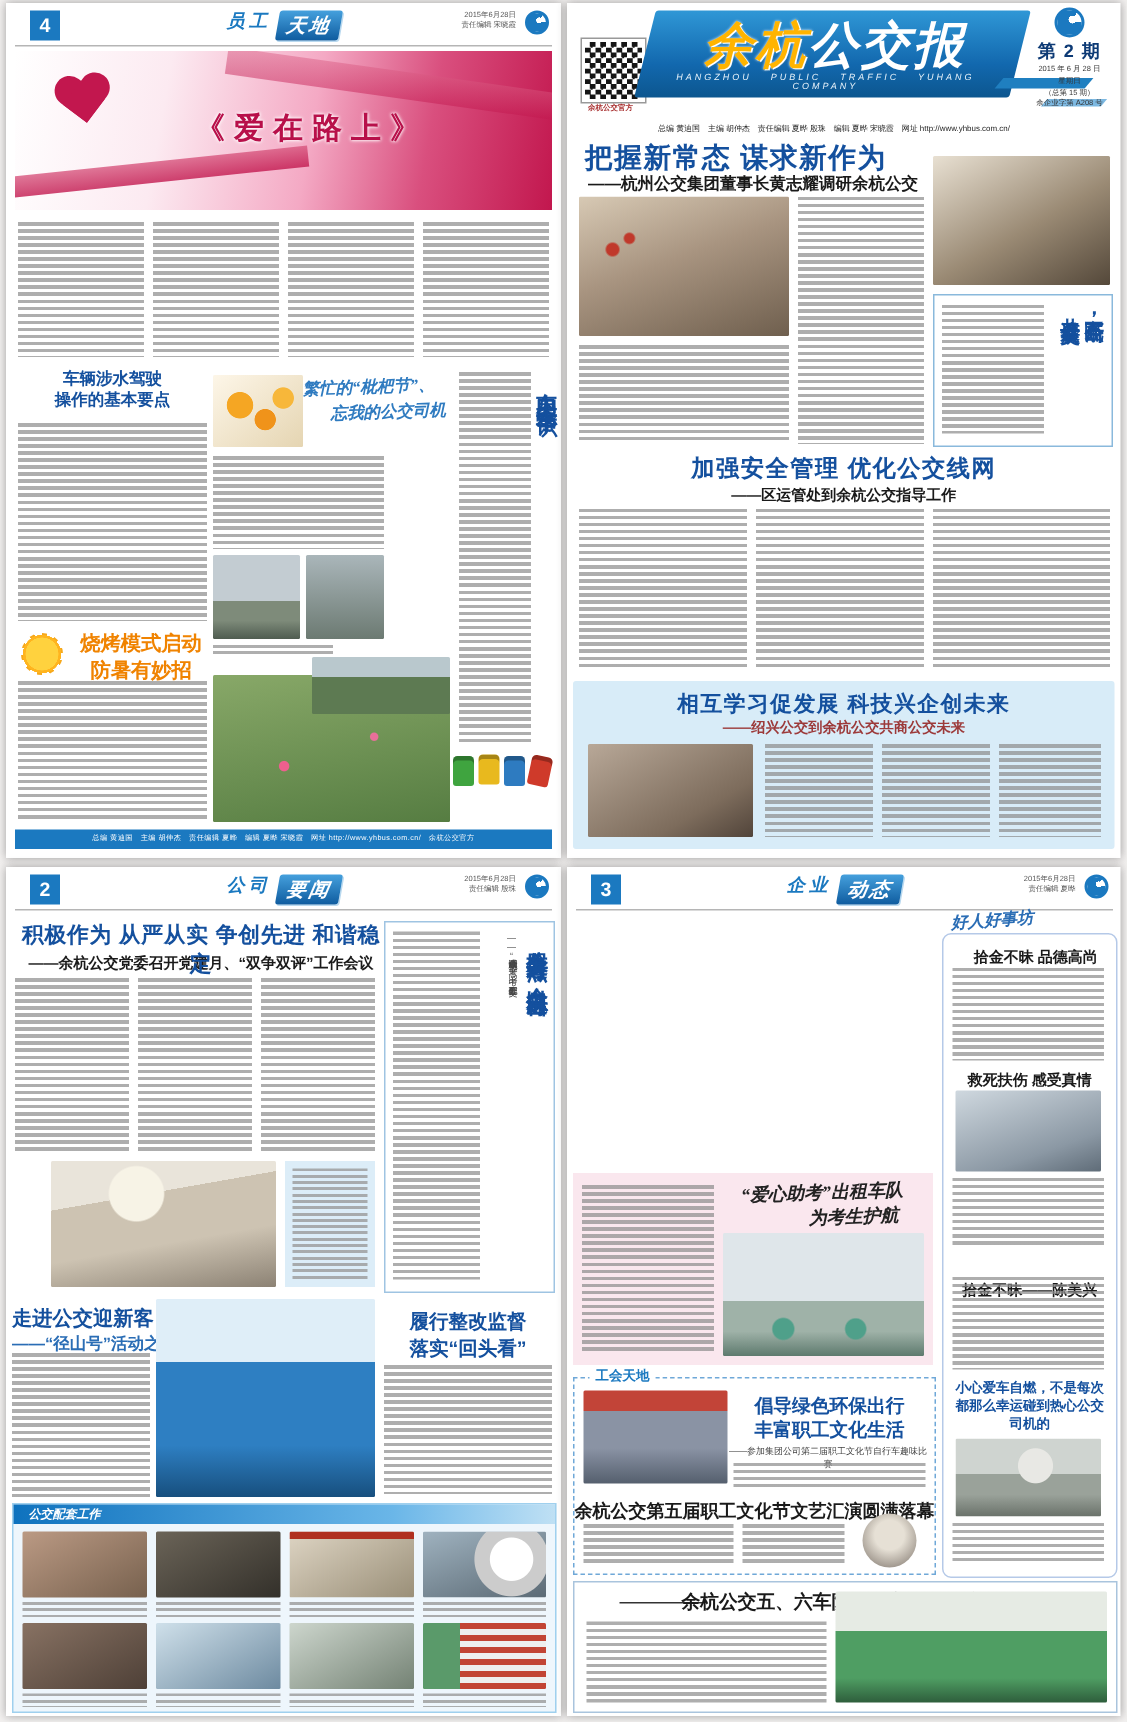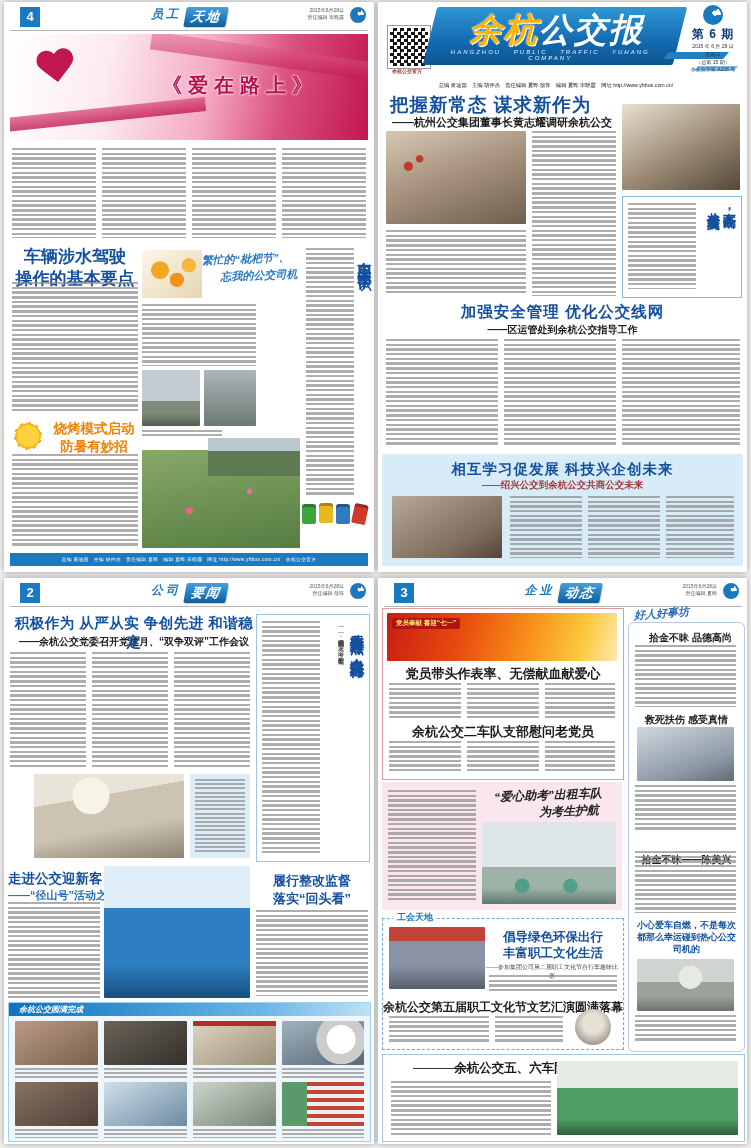--- a/index.html
+++ b/index.html
@@ -44,29 +44,29 @@
       <div>2015年6月28日</div>
       <div>责任编辑 宋晓霞</div>
     </div>
     <div class="b plogo" style="right:8px;top:5px;width:12px;height:12px"></div>
     <div class="b rule" style="left:6px;top:28px;width:358px"></div>
 
     <div class="b" style="left:6px;top:32px;width:358px;height:106px;overflow:hidden;background:linear-gradient(100deg,#ffffff 0%,#fceaf1 28%,#f4a9c4 55%,#d94f7e 76%,#c2174e 100%)">
       <div class="rib" style="left:-14px;top:74px;width:210px;height:14px;transform:rotate(-6deg);opacity:.8"></div>
       <div class="rib" style="left:140px;top:14px;width:240px;height:18px;transform:rotate(8deg);opacity:.45"></div>
       <div class="b heart" style="left:26px;top:16px;transform:rotate(-8deg)"></div>
-      <div class="b" style="left:120px;top:38px;width:220px;text-align:center;font-family:'Liberation Serif','DejaVu Serif',serif;font-weight:bold;font-size:20px;letter-spacing:6px;color:#b8104a;text-shadow:0 0 2px #fff,0 0 3px #fff">《爱在路上》</div>
+      <div class="b" style="left:120px;top:38px;width:220px;text-align:left;font-family:'Liberation Serif','DejaVu Serif',serif;font-weight:bold;font-size:20px;letter-spacing:6px;color:#b8104a;text-shadow:0 0 2px #fff,0 0 3px #fff">《爱在路上》</div>
     </div>
 
     <div class="b ft" style="left:8px;top:146px;width:84px;height:90px"></div>
     <div class="b ft" style="left:98px;top:146px;width:84px;height:90px"></div>
     <div class="b ft" style="left:188px;top:146px;width:84px;height:90px"></div>
     <div class="b ft" style="left:278px;top:146px;width:84px;height:90px"></div>
 
-    <div class="b c hb" style="left:8px;top:244px;width:126px;font-size:17px;line-height:1.3">
+    <div class="b c hb" style="left:8px;top:244px;width:126px;font-size:11px;line-height:1.3">
       <div>车辆涉水驾驶</div>
       <div>操作的基本要点</div>
     </div>
     <div class="b ft" style="left:8px;top:280px;width:126px;height:132px"></div>
 
     <div class="b sun" style="left:10px;top:420px;width:28px;height:28px"></div>
     <div class="b c" style="left:42px;top:418px;width:96px;font-size:13.5px;font-weight:bold;color:#f08300;line-height:1.3">
       <div>烧烤模式启动</div>
       <div>防暑有妙招</div>
     </div>
@@ -106,21 +106,21 @@
       <div class="b c" style="left:0;right:0;top:1px;transform:skewX(14deg);font-size:33px;font-weight:bold;font-style:italic;letter-spacing:2px;white-space:nowrap">
         <span style="color:#ffb400;text-shadow:0 0 2px #fff,1px 1px 0 #fff">余杭</span><span style="color:#fff">公交报</span>
       </div>
       <div class="b c" style="left:0;right:0;bottom:4px;transform:skewX(14deg);font-size:6px;color:#e8f3fb;letter-spacing:2px;word-spacing:9px;font-style:italic">HANGZHOU PUBLIC TRAFFIC YUHANG COMPANY</div>
     </div>
     <div class="b" style="left:288px;top:50px;width:60px;height:7px;background:#1f7fc0;transform:skewX(-40deg)"></div>
     <div class="b" style="left:318px;top:64px;width:40px;height:5px;background:#7db9e2;transform:skewX(-40deg)"></div>
 
     <div class="b c" style="left:306px;top:2px;width:58px">
       <div class="plogo" style="width:16px;height:16px;margin:1px auto 1px"></div>
-      <div style="font-size:12px;font-weight:bold;color:#0d3a75;letter-spacing:1px">第 6 期</div>
+      <div style="font-size:12px;font-weight:bold;color:#0d3a75;letter-spacing:1px">第 2 期</div>
       <div style="font-size:5px;color:#333;line-height:1.55">2015 年 6 月 28 日</div>
       <div style="font-size:5px;color:#333;line-height:1.55">星期日</div>
       <div style="font-size:5px;color:#333;line-height:1.55">（总第 15 期）</div>
       <div style="font-size:5px;color:#333;line-height:1.55">余企业字第 A208 号</div>
     </div>
 
     <div class="b c" style="left:40px;top:80px;width:276px;font-size:5.3px;color:#222">总编 黄迪国　主编 胡仲杰　责任编辑 夏晔 殷珠　编辑 夏晔 宋晓霞　网址 http://www.yhbus.com.cn/</div>
 
     <div class="b hb" style="left:12px;top:90px;font-size:18.5px;letter-spacing:1px;white-space:nowrap">把握新常态 谋求新作为</div>
     <div class="b c hk" style="left:0px;top:113px;width:248px;font-size:11px">——杭州公交集团董事长黄志耀调研余杭公交</div>
@@ -185,21 +185,21 @@
     <div class="b ft" style="left:4px;top:324px;width:92px;height:96px"></div>
     <div class="b ph" style="left:100px;top:288px;width:146px;height:132px;background:linear-gradient(180deg,#dfeef8 0 32%,#2e7fc2 32% 74%,#174f7e 100%)"></div>
 
     <div class="b c hb" style="left:252px;top:294px;width:112px;font-size:13px;line-height:1.35">
       <div>履行整改监督</div>
       <div>落实“回头看”</div>
     </div>
     <div class="b ft" style="left:252px;top:332px;width:112px;height:86px"></div>
 
     <div class="b" style="left:4px;top:424px;width:361px;height:138px;background:#eef6fc;border:1px solid #9fd0ee">
-      <div class="b" style="left:0;top:0;width:100%;height:13px;background:linear-gradient(90deg,#0e72be,#6ab6e8 70%,#bfe0f4);color:#fff;font-size:8px;font-weight:bold;font-style:italic;line-height:13px;padding-left:10px;box-sizing:border-box">余杭公交圆满完成</div>
+      <div class="b" style="left:0;top:0;width:100%;height:13px;background:linear-gradient(90deg,#0e72be,#6ab6e8 70%,#bfe0f4);color:#fff;font-size:8px;font-weight:bold;font-style:italic;line-height:13px;padding-left:10px;box-sizing:border-box">公交配套工作</div>
       <div class="b ph" style="left:6px;top:18px;width:83px;height:44px;background:linear-gradient(150deg,#bb9a84,#77614e)"></div>
       <div class="b ph" style="left:95px;top:18px;width:83px;height:44px;background:linear-gradient(150deg,#6b6458,#33302a)"></div>
       <div class="b ph" style="left:184px;top:18px;width:83px;height:44px;background:linear-gradient(180deg,#b03020 0 12%,rgba(0,0,0,0) 12%),linear-gradient(150deg,#ded5c4,#9a8f78)"></div>
       <div class="b ph" style="left:273px;top:18px;width:82px;height:44px;background:radial-gradient(circle at 72% 42%,#ffffff 0 22%,#cccccc 23% 38%,rgba(0,0,0,0) 39%),linear-gradient(160deg,#9fb2bf,#5c6b76)"></div>
       <div class="b ft2" style="left:6px;top:65px;width:83px;height:10px"></div>
       <div class="b ft2" style="left:95px;top:65px;width:83px;height:10px"></div>
       <div class="b ft2" style="left:184px;top:65px;width:83px;height:10px"></div>
       <div class="b ft2" style="left:273px;top:65px;width:82px;height:10px"></div>
       <div class="b ph" style="left:6px;top:79px;width:83px;height:44px;background:linear-gradient(150deg,#887263,#4e4037)"></div>
       <div class="b ph" style="left:95px;top:79px;width:83px;height:44px;background:linear-gradient(150deg,#cfe0ea,#6d8aa0)"></div>
@@ -217,32 +217,20 @@
     <div class="b c psec" style="left:0;right:0;top:4px">
       <span class="a">企业</span><span class="s">动态</span>
     </div>
     <div class="b pmeta" style="right:30px;top:5px;width:80px">
       <div>2015年6月28日</div>
       <div>责任编辑 夏晔</div>
     </div>
     <div class="b plogo" style="right:8px;top:5px;width:12px;height:12px"></div>
     <div class="b rule" style="left:6px;top:28px;width:358px"></div>
 
-    <div class="b" style="left:4px;top:30px;width:240px;height:170px;border:1px solid #e29a9a">
-      <div class="b ph" style="left:4px;top:4px;width:230px;height:48px;background:linear-gradient(105deg,#c81e12 0%,#e8490f 32%,#f8921a 62%,#fbc93e 84%,#fde8b0 100%)"></div>
-      <div class="b" style="left:9px;top:9px;font-size:6.5px;font-weight:bold;color:#ffe66e;background:rgba(170,18,18,.92);padding:1px 4px;border-radius:2px">党员奉献 喜迎“七一”</div>
-      <div class="b c hk" style="left:0;width:100%;top:56px;font-size:13px">党员带头作表率、无偿献血献爱心</div>
-      <div class="b ft" style="left:6px;top:74px;width:72px;height:36px"></div>
-      <div class="b ft" style="left:84px;top:74px;width:72px;height:36px"></div>
-      <div class="b ft" style="left:162px;top:74px;width:70px;height:36px"></div>
-      <div class="b c hk" style="left:0;width:100%;top:114px;font-size:13px">余杭公交二车队支部慰问老党员</div>
-      <div class="b ft" style="left:6px;top:132px;width:72px;height:30px"></div>
-      <div class="b ft" style="left:84px;top:132px;width:72px;height:30px"></div>
-      <div class="b ft" style="left:162px;top:132px;width:70px;height:30px"></div>
-    </div>
 
     <div class="b" style="left:4px;top:204px;width:240px;height:128px;background:#fae7ee">
       <div class="b ft" style="left:6px;top:8px;width:88px;height:112px"></div>
       <div class="b c" style="left:98px;top:5px;width:136px;font-size:12px;font-weight:bold;font-style:italic;font-family:'Liberation Serif','DejaVu Serif',serif;color:#222;transform:rotate(-2deg)">“爱心助考”出租车队</div>
       <div class="b c" style="left:140px;top:21px;width:94px;font-size:12px;font-weight:bold;font-style:italic;font-family:'Liberation Serif','DejaVu Serif',serif;color:#222;transform:rotate(-2deg)">为考生护航</div>
       <div class="b ph" style="left:100px;top:40px;width:134px;height:82px;background:radial-gradient(circle at 30% 78%,#4fa08a 0 6%,rgba(0,0,0,0) 7%),radial-gradient(circle at 66% 78%,#4fa08a 0 6%,rgba(0,0,0,0) 7%),linear-gradient(180deg,#dfe6ea 0 55%,#9fb2a8 55% 80%,#5e7a6e 100%)"></div>
     </div>
 
     <div class="b" style="left:4px;top:340px;width:240px;height:130px;border:1px dashed #6fa8d8">
       <div class="b" style="left:10px;top:-8px;background:#fff;color:#1b79c0;font-weight:bold;font-size:9px;padding:0 4px">工会天地</div>

